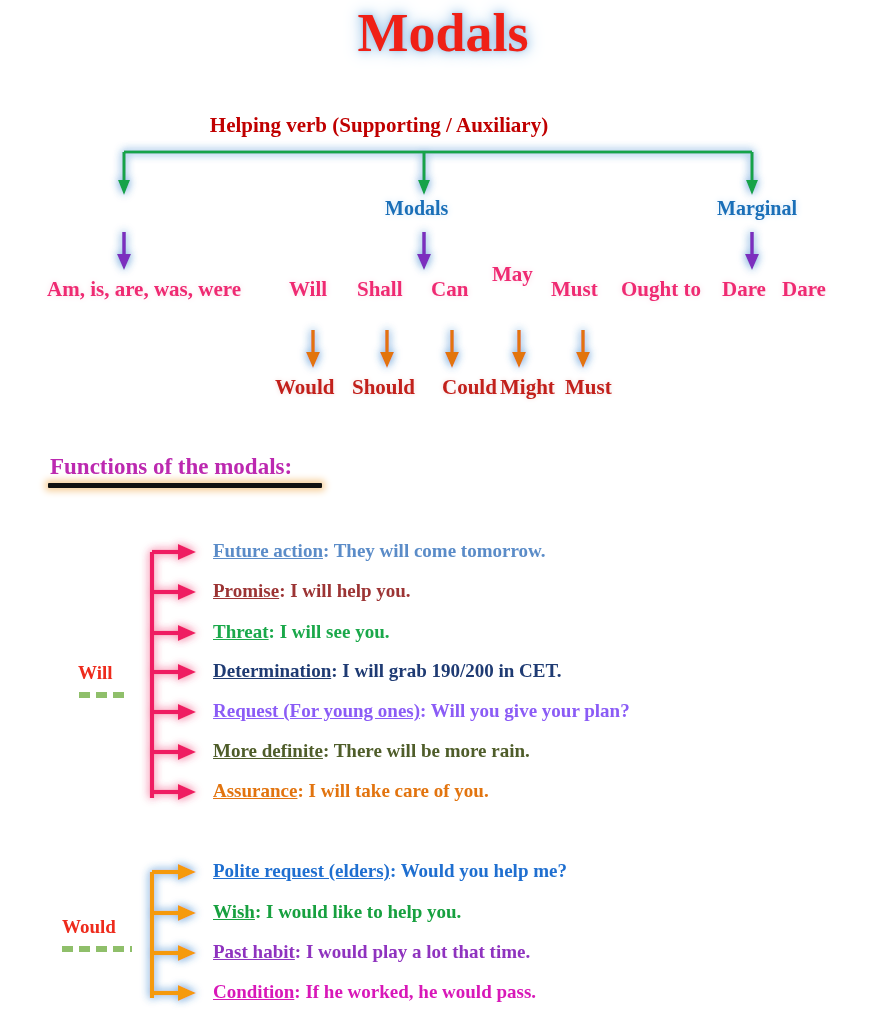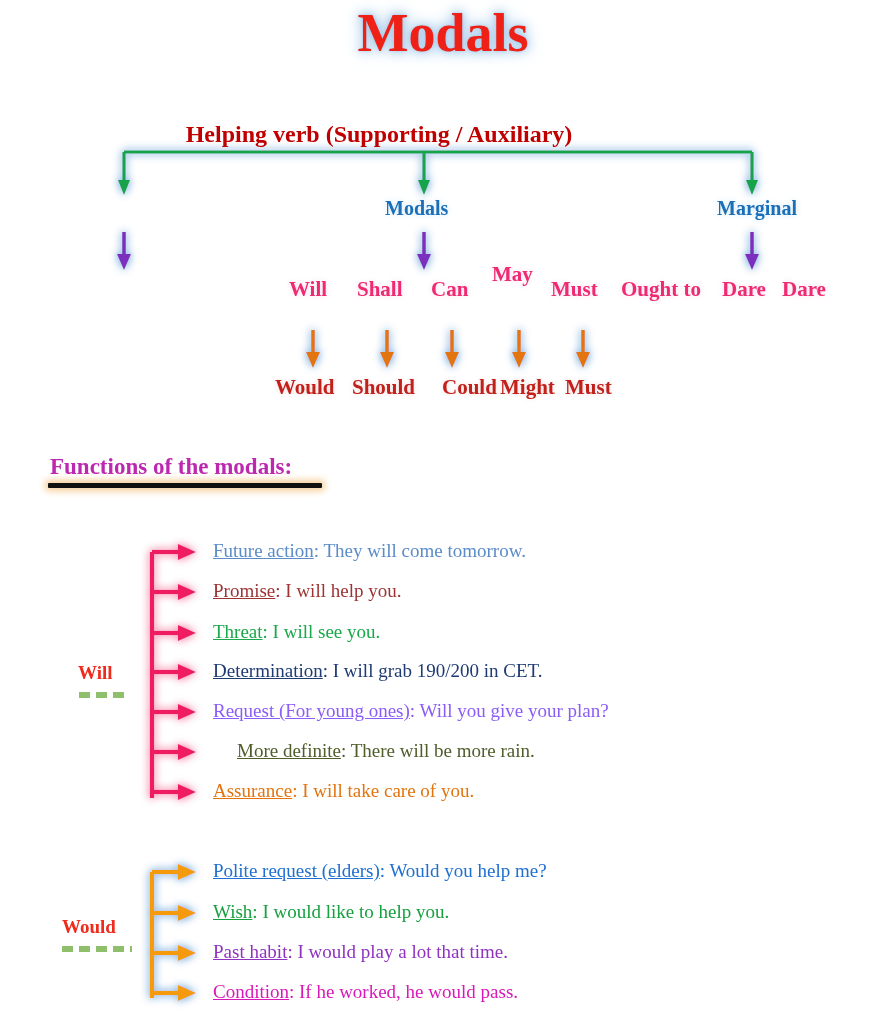--- a/index.html
+++ b/index.html
@@ -29,23 +29,23 @@
   
   .tree { position: absolute; top: 0; left: 0; width: 886px; height: 420px; }
   .tree svg { position: absolute; top: 0; left: 0; }
 
   .node-label {
     position: absolute;
     font-weight: bold;
     white-space: nowrap;
   }
   .root-label {
-    top: 121px; left: 0; width: 758px;
+    top: 113px; left: 0; width: 758px;
     text-align: center;
-    font-size: 24px;
+    font-size: 21px;
     color: #c00000;
   }
   .cat {
     font-size: 20px;
     color: #1a6fb8;
     text-shadow: 0 0 7px #cfe4f6;
   }
   .cat-1 { top: 197px; left: 50px; }
   .cat-2 { top: 197px; left: 385px; }
   .cat-3 { top: 197px; left: 717px; }
@@ -120,34 +120,34 @@
   .grp-dash {
     position: absolute;
     height: 6px;
     background: repeating-linear-gradient(to right,
       #8fbf6a 0px, #8fbf6a 11px, transparent 11px, transparent 17px);
   }
 
   .fn-line {
     position: absolute;
     font-size: 19px;
-    font-weight: normal;
+    font-weight: bold;
     white-space: nowrap;
   }
   .fn-line .k { text-decoration: underline; }
 
   
   #group-will { top: 530px; left: 0; width: 886px; height: 290px; }
   .wl { left: 213px; }
   .wl-0 { top: 540px; color: #5b8cc8; }
   .wl-1 { top: 580px; color: #9c3434; }
   .wl-2 { top: 621px; color: #1aa84a; }
   .wl-3 { top: 660px; color: #1f3b73; }
   .wl-4 { top: 700px; color: #8b5cf6; }
-  .wl-5 { top: 740px; color: #4f5d2a; margin-left: 24px; }
+  .wl-5 { top: 740px; color: #4f5d2a; }
   .wl-6 { top: 780px; color: #e2740f; }
 
   
   #group-would { top: 850px; left: 0; width: 886px; height: 174px; }
   .wd { left: 213px; }
   .wd-0 { top: 860px; color: #1f6fd0; }
   .wd-1 { top: 901px; color: #17a03f; }
   .wd-2 { top: 941px; color: #8f33bf; }
   .wd-3 { top: 981px; color: #d818b8; }
 </style>
@@ -203,20 +203,21 @@
       <path d="M583,330 L583,356" stroke="#e2740f" stroke-width="3.6" fill="none"></path>
       <path d="M583,368 L576,352 L590,352 Z" fill="#e2740f"></path>
     </g>
   </svg>
 
   <div class="node-label root-label">Helping verb (Supporting / Auxiliary)</div>
 
   <div class="node-label cat cat-2">Modals</div>
   <div class="node-label cat cat-3">Marginal</div>
 
+  <div class="node-label pink-row pr-1">Am, is, are, was, were</div>
 
   <div class="node-label pink-row pr-will">Will</div>
   <div class="node-label pink-row pr-shall">Shall</div>
   <div class="node-label pink-row pr-can">Can</div>
   <div class="node-label pink-row pr-may">May</div>
   <div class="node-label pink-row pr-must">Must</div>
 
   <div class="node-label pink-row pr-ought">Ought to</div>
   <div class="node-label pink-row pr-need">Dare</div>
   <div class="node-label pink-row pr-dare">Dare</div>

